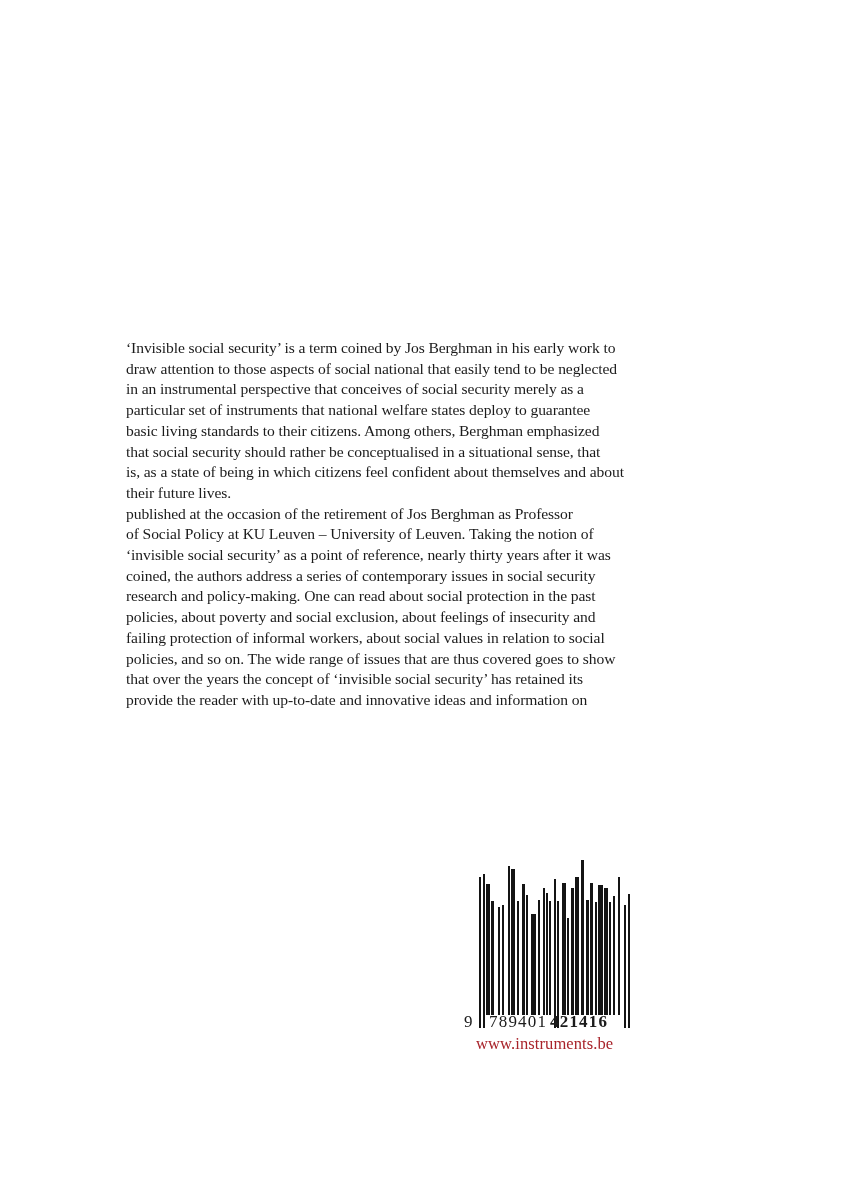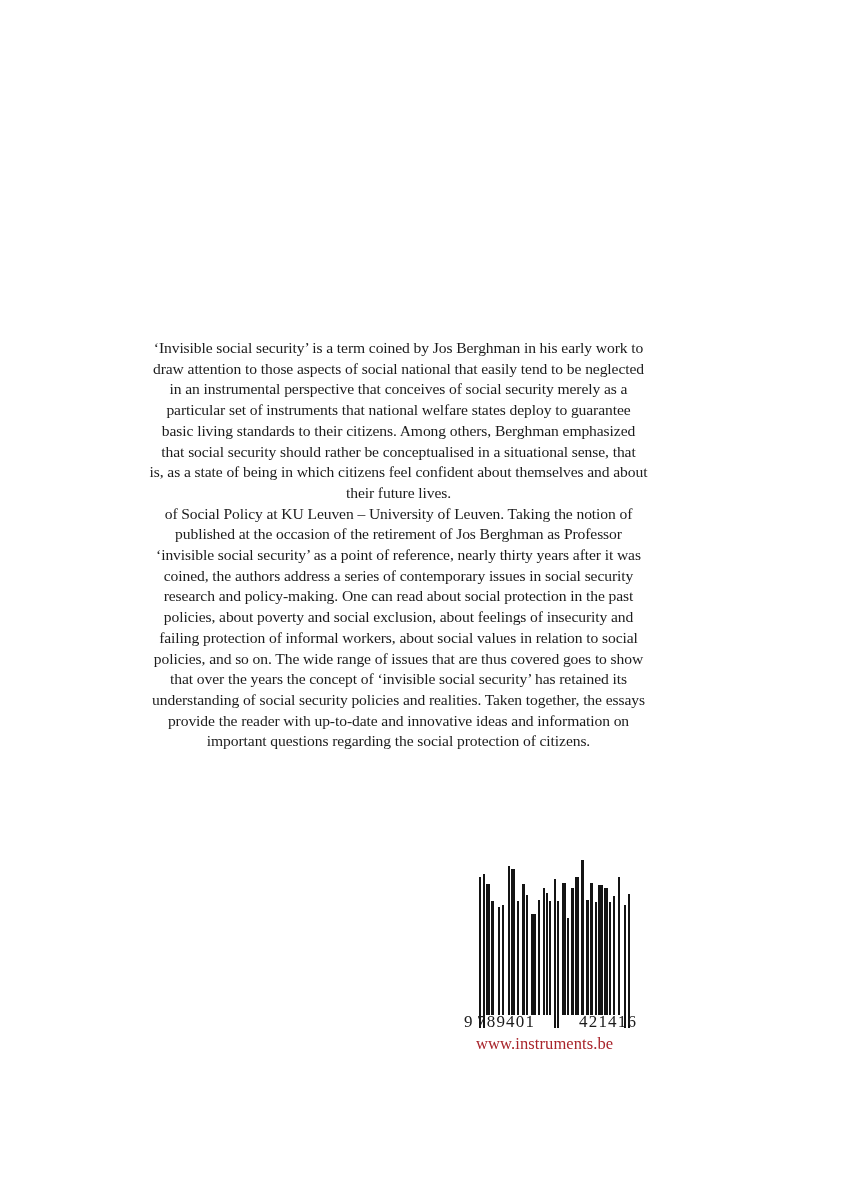--- a/index.html
+++ b/index.html
@@ -21,21 +21,20 @@
       top: 338px;
       width: 545px;
       font-family: "Liberation Serif", "DejaVu Serif", serif;
       font-size: 15.6px;
       line-height: 20.7px;
       letter-spacing: -0.1px;
       color: #1b1b1b;
     }
     .blurb p {
       margin: 0;
-      text-align: center;
     }
     .blurb p.indent {
       text-indent: 20px;
     }
     .line {
       display: block;
       white-space: nowrap;
     }
     .blurb i { font-style: italic; }
     .bar {
@@ -70,32 +69,30 @@
     <span class="line">‘Invisible social security’ is a term coined by Jos Berghman in his early work to</span>
     <span class="line">draw attention to those aspects of social national that easily tend to be neglected</span>
     <span class="line">in an instrumental perspective that conceives of social security merely as a</span>
     <span class="line">particular set of instruments that national welfare states deploy to guarantee</span>
     <span class="line">basic living standards to their citizens. Among others, Berghman emphasized</span>
     <span class="line">that social security should rather be conceptualised in a situational sense, that</span>
     <span class="line">is, as a state of being in which citizens feel confident about themselves and about</span>
     <span class="line">their future lives.</span>
   </p>
   <p>
+    <span class="line">published at the occasion of the retirement of Jos Berghman as Professor</span>
     <span class="line">of Social Policy at KU Leuven – University of Leuven. Taking the notion of</span>
-    <span class="line">published at the occasion of the retirement of Jos Berghman as Professor</span>
     <span class="line">‘invisible social security’ as a point of reference, nearly thirty years after it was</span>
     <span class="line">coined, the authors address a series of contemporary issues in social security</span>
     <span class="line">research and policy-making. One can read about social protection in the past</span>
     <span class="line">policies, about poverty and social exclusion, about feelings of insecurity and</span>
     <span class="line">failing protection of informal workers, about social values in relation to social</span>
     <span class="line">policies, and so on. The wide range of issues that are thus covered goes to show</span>
     <span class="line">that over the years the concept of ‘invisible social security’ has retained its</span>
-    <span class="line">understanding of social security policies and realities. Taken together, the essays</span>
     <span class="line">provide the reader with up-to-date and innovative ideas and information on</span>
-    <span class="line">important questions regarding the social protection of citizens.</span>
   </p>
 </div>
 
 <div id="barcode-root">
 
   <div class="bar" style="left:479px;top:877px;width:2px;height:151px;"></div>
   <div class="bar" style="left:483px;top:874px;width:2px;height:154px;"></div>
   <div class="bar" style="left:486px;top:884px;width:4px;height:131px;"></div>
   <div class="bar" style="left:491px;top:901px;width:3px;height:114px;"></div>
   <div class="bar" style="left:498px;top:907px;width:2px;height:108px;"></div>
@@ -122,17 +119,17 @@
   <div class="bar" style="left:595px;top:902px;width:2px;height:113px;"></div>
   <div class="bar" style="left:598px;top:885px;width:5px;height:130px;"></div>
   <div class="bar" style="left:604px;top:888px;width:4px;height:127px;"></div>
   <div class="bar" style="left:609px;top:902px;width:2px;height:113px;"></div>
   <div class="bar" style="left:613px;top:896px;width:2px;height:119px;"></div>
   <div class="bar" style="left:618px;top:877px;width:2px;height:138px;"></div>
   <div class="bar" style="left:624px;top:905px;width:2px;height:123px;"></div>
   <div class="bar" style="left:628px;top:894px;width:2px;height:134px;"></div>
 
   <span class="isbn-digit-group" style="left:464px;">9</span>
-  <span class="isbn-digit-group" style="left:477px;text-align:right;">789401</span>
-  <span class="isbn-digit-group" style="left:579px;">421416</span>
+  <span class="isbn-digit-group" style="left:489px;text-align:right;">789401</span>
+  <span class="isbn-digit-group" style="left:550px;font-weight:bold;">421416</span>
 </div>
 
 <a class="url">www.instruments.be</a>
 
 </body></html>

